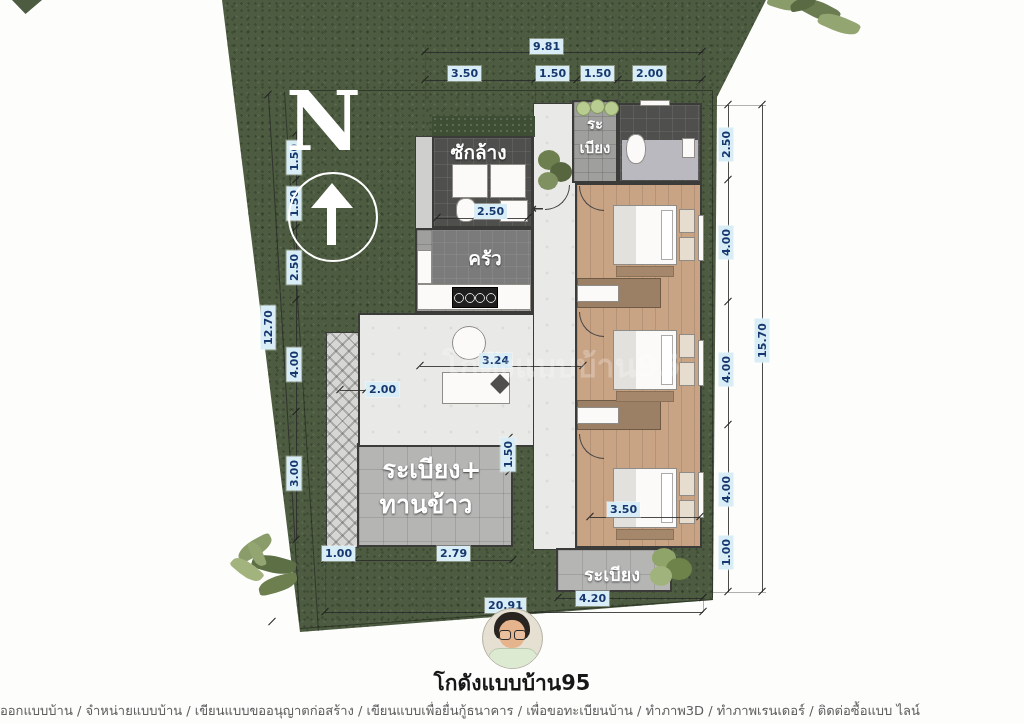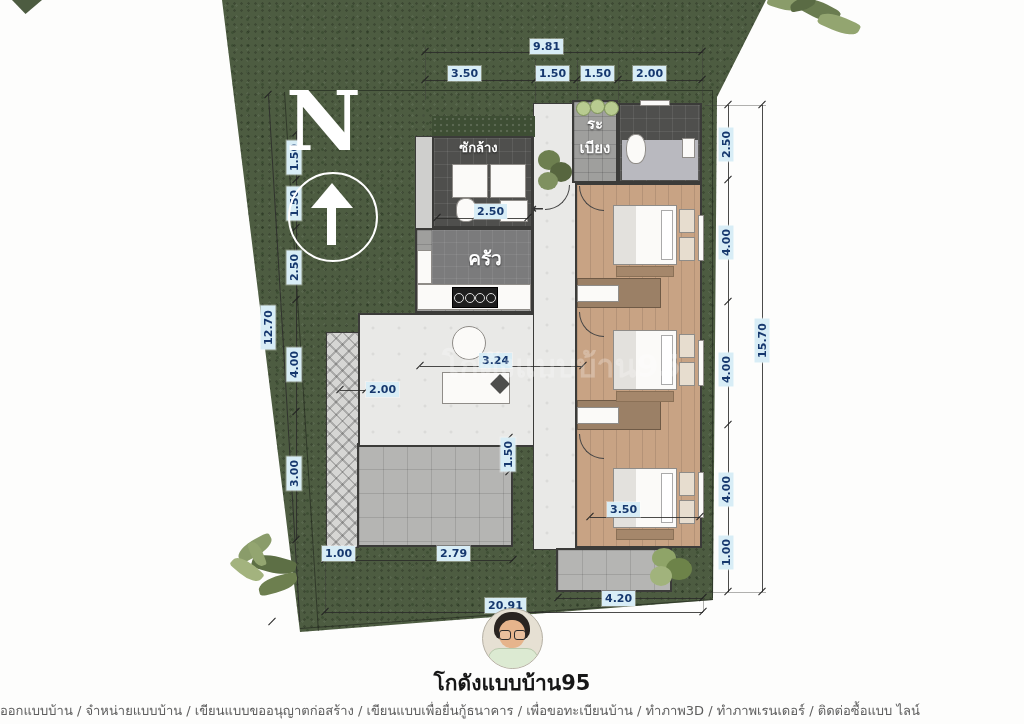--- a/index.html
+++ b/index.html
@@ -257,33 +257,36 @@
 
   <div class="dim vt" style="left:740px;top:333px;">15.70</div>
   <div class="dim v" style="left:709px;top:137px;">2.50</div>
   <div class="dim v" style="left:709px;top:235px;">4.00</div>
   <div class="dim v" style="left:709px;top:362px;">4.00</div>
   <div class="dim v" style="left:709px;top:482px;">4.00</div>
   <div class="dim v" style="left:709px;top:545px;">1.00</div>
 
   <div class="dim" style="left:322px;top:546px;">1.00</div>
   <div class="dim" style="left:437px;top:546px;">2.79</div>
-  <div class="dim" style="left:602px;top:591px;">4.20</div>
+  <div class="dim" style="left:576px;top:591px;">4.20</div>
   <div class="dim" style="left:485px;top:598px;">20.91</div>
 
   <div class="dim" style="left:474px;top:204px;">2.50</div>
   <div class="dim" style="left:479px;top:353px;">3.24</div>
   <div class="dim" style="left:366px;top:382px;">2.00</div>
   <div class="dim v" style="left:491px;top:447px;">1.50</div>
   <div class="dim" style="left:607px;top:502px;">3.50</div>
 
-  <div class="rlabel" style="left:434px;top:137px;width:89px;font-size:13px;">ซักล้าง</div>
+  <div class="rlabel" style="left:434px;top:137px;width:89px;font-size:19px;">ซักล้าง</div>
   <div class="rlabel" style="left:572px;top:112px;width:46px;font-size:15px;">ระ</div>
   <div class="rlabel" style="left:568px;top:136px;width:54px;font-size:15px;">เบียง</div>
   <div class="rlabel" style="left:445px;top:243px;width:80px;font-size:19px;">ครัว</div>
+  <div class="rlabel" style="left:352px;top:449px;width:160px;font-size:25px;">ระเบียง+</div>
+  <div class="rlabel" style="left:346px;top:484px;width:160px;font-size:25px;">ทานข้าว</div>
+  <div class="rlabel" style="left:558px;top:560px;width:108px;font-size:18px;">ระเบียง</div>
 
   <div class="watermark">โกดังแบบบ้าน95</div>
 
   <div>
     <div class="north-n">N</div>
     <div class="north-circle">
       <div class="na-head"></div>
         <div class="na-stem"></div>
     </div>
   </div>

